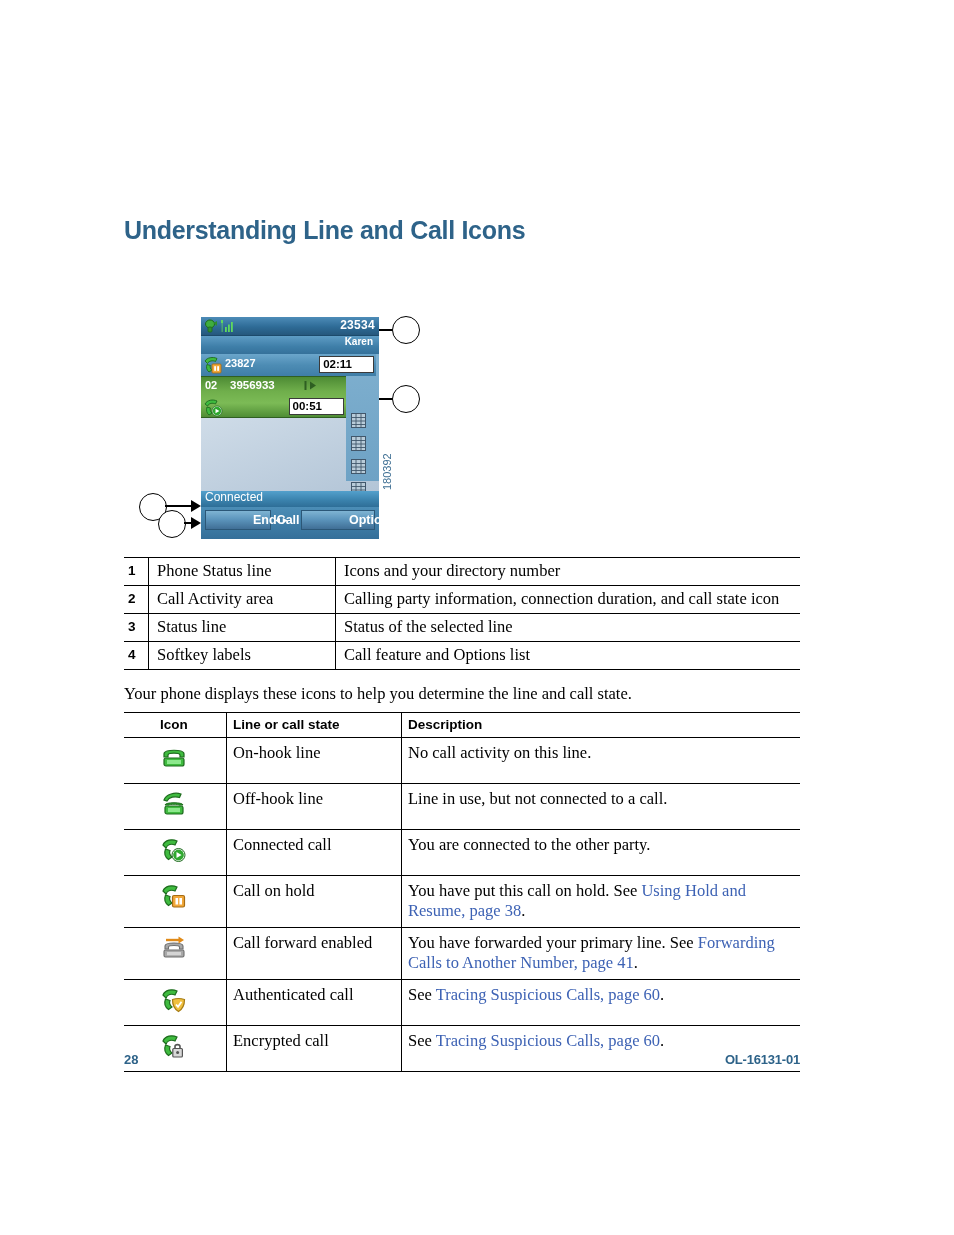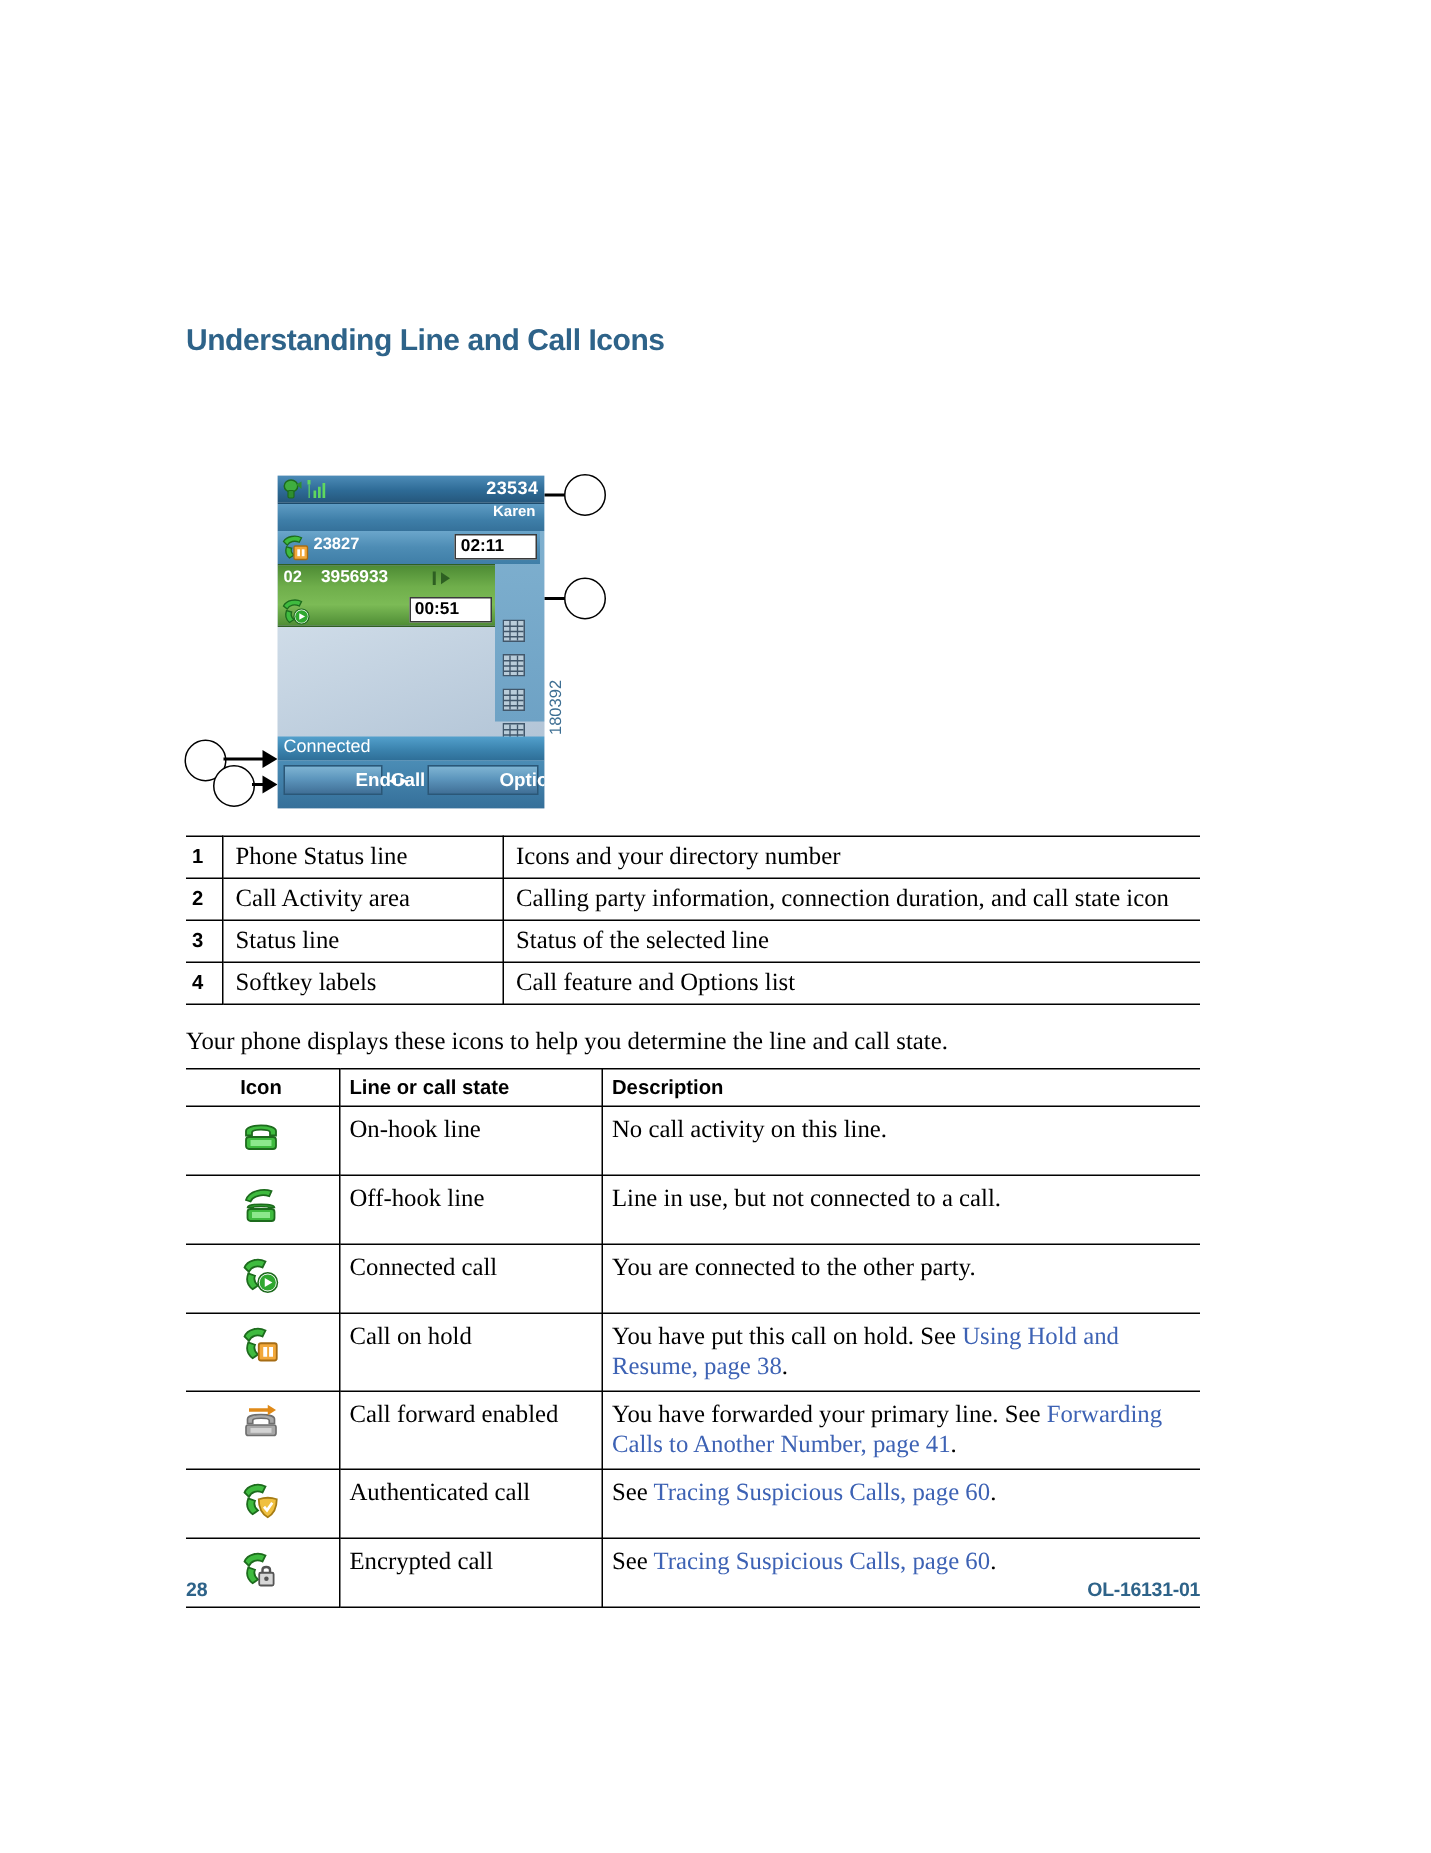--- a/index.html
+++ b/index.html
@@ -23,40 +23,40 @@
     height: 1235px;
   }
 
   
   .h1 {
     position: absolute;
     left: 124px;
     top: 216px;
     font-family: "Liberation Sans", sans-serif;
     font-weight: bold;
-    font-size: 20px;
+    font-size: 25px;
     letter-spacing: -0.3px;
     color: #2e6389;
     white-space: nowrap;
   }
 
   .intro {
     position: absolute;
     left: 124px;
     top: 258px;
     width: 676px;
     font-size: 16.5px;
     line-height: 20px;
     color: #000;
   }
 
   
   .figure {
     position: absolute;
-    left: 120px;
+    left: 136px;
     top: 312px;
     width: 300px;
     height: 228px;
   }
 
   .phone-screen {
     position: absolute;
     left: 65px;
     top: 5px;
     width: 178px;

